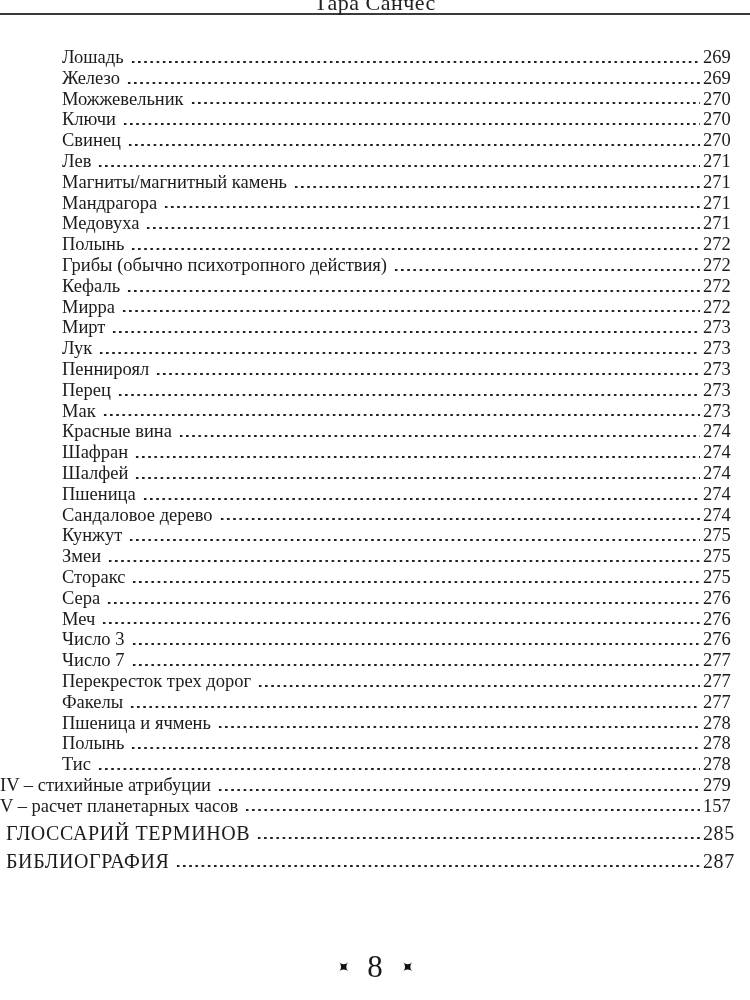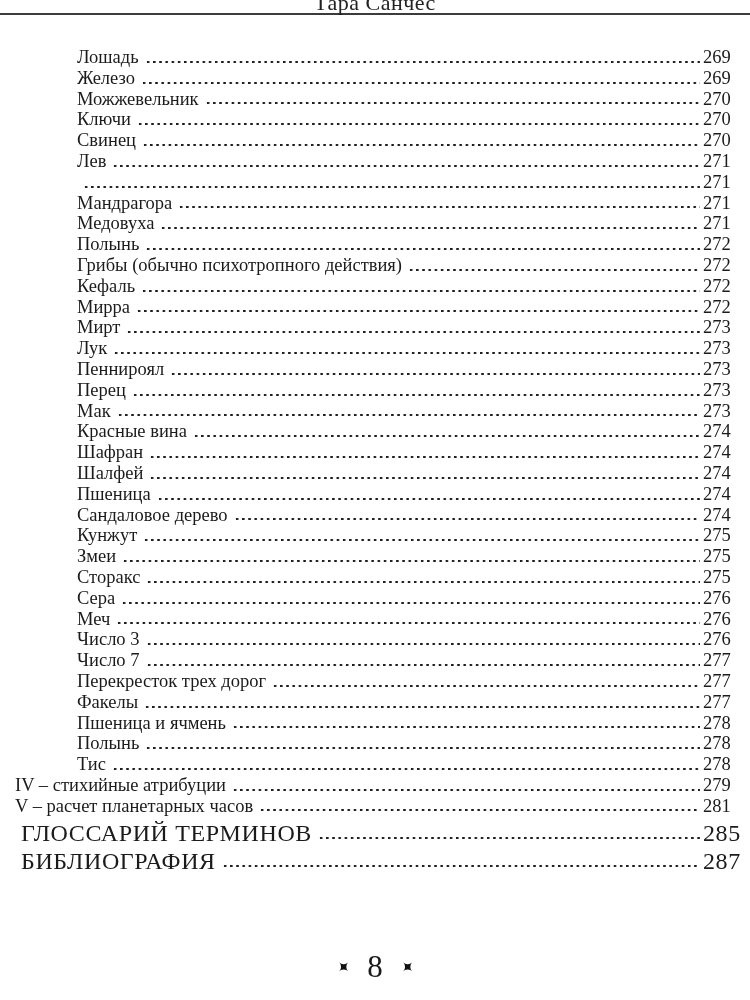--- a/index.html
+++ b/index.html
@@ -31,21 +31,20 @@
     font-size: 22px;
     line-height: 22px;
     letter-spacing: 0.5px;
     color: #222;
     background: transparent;
   }
   
   .toc {
     margin-top: 32px;
     padding-right: 9px;
-    margin-left: 15px;
   }
   .toc-row {
     display: flex;
     align-items: baseline;
     font-size: 18.5px;
     line-height: 20.8px;
     white-space: nowrap;
   }
   .toc-row .label {
     flex: 0 0 auto;
@@ -62,21 +61,21 @@
   }
   .toc-row .page {
     flex: 0 0 auto;
     min-width: 38px;
     text-align: left;
   }
   .level-2 { padding-left: 62px; }
   .level-1 { }
   .level-0 {
     padding-left: 6px;
-    font-size: 24px;
+    font-size: 20px;
     line-height: 22px;
     letter-spacing: 0.6px;
     margin-top: 6px;
   }
   
   .page-footer {
     position: absolute;
     left: 0;
     right: 0;
     top: 950px;
@@ -131,20 +130,21 @@
         <span class="label">Свинец</span>
         <span class="leader"></span>
         <span class="page">270</span>
       </div>
       <div class="toc-row level-2">
         <span class="label">Лев</span>
         <span class="leader"></span>
         <span class="page">271</span>
       </div>
       <div class="toc-row level-2">
+        <span class="label">Магниты/магнитный камень</span>
         <span class="leader"></span>
         <span class="page">271</span>
       </div>
       <div class="toc-row level-2">
         <span class="label">Мандрагора</span>
         <span class="leader"></span>
         <span class="page">271</span>
       </div>
       <div class="toc-row level-2">
         <span class="label">Медовуха</span>
@@ -282,21 +282,21 @@
         <span class="page">278</span>
       </div>
       <div class="toc-row level-1">
         <span class="label">IV – стихийные атрибуции</span>
         <span class="leader"></span>
         <span class="page">279</span>
       </div>
       <div class="toc-row level-1">
         <span class="label">V – расчет планетарных часов</span>
         <span class="leader"></span>
-        <span class="page">281</span>
+        <span class="page">157</span>
       </div>
       <div class="toc-row level-0">
         <span class="label">ГЛОССАРИЙ ТЕРМИНОВ</span>
         <span class="leader"></span>
         <span class="page">285</span>
       </div>
       <div class="toc-row level-0">
         <span class="label">БИБЛИОГРАФИЯ</span>
         <span class="leader"></span>
         <span class="page">287</span>

